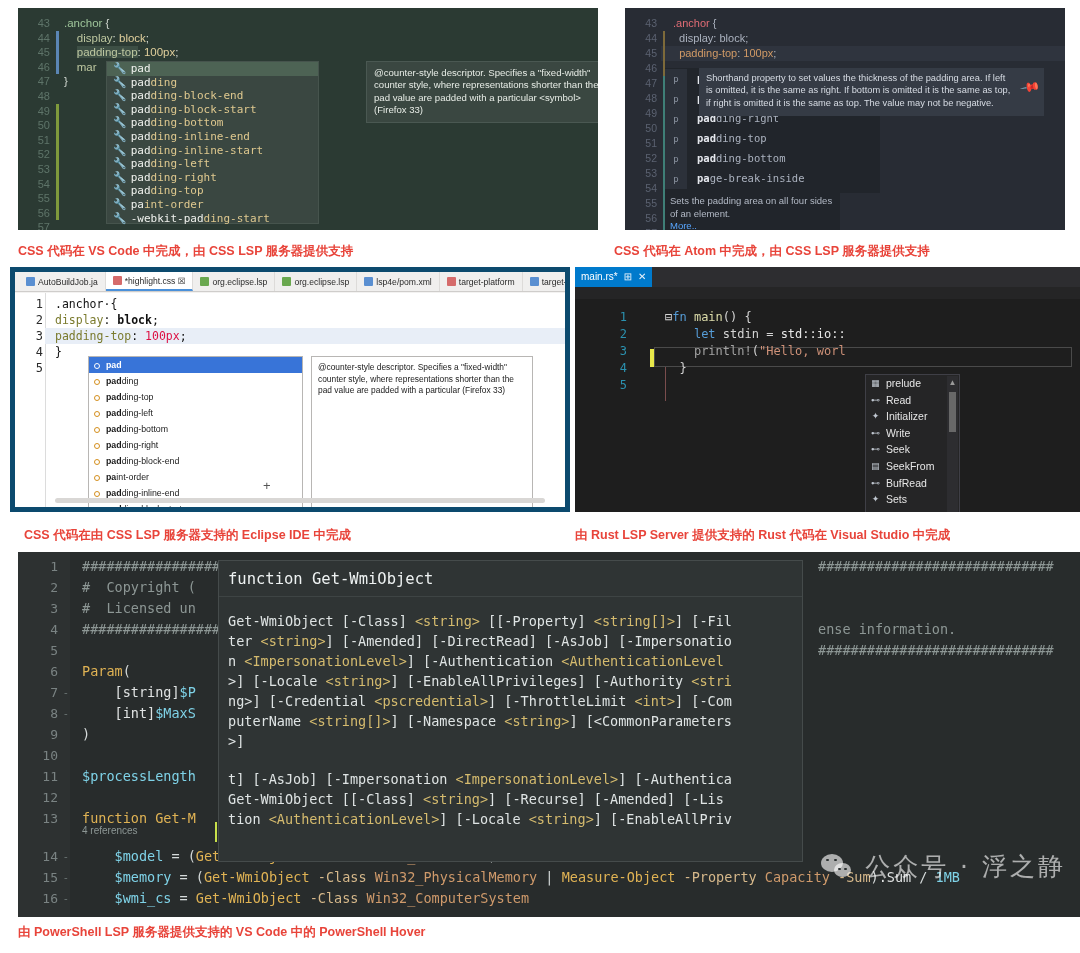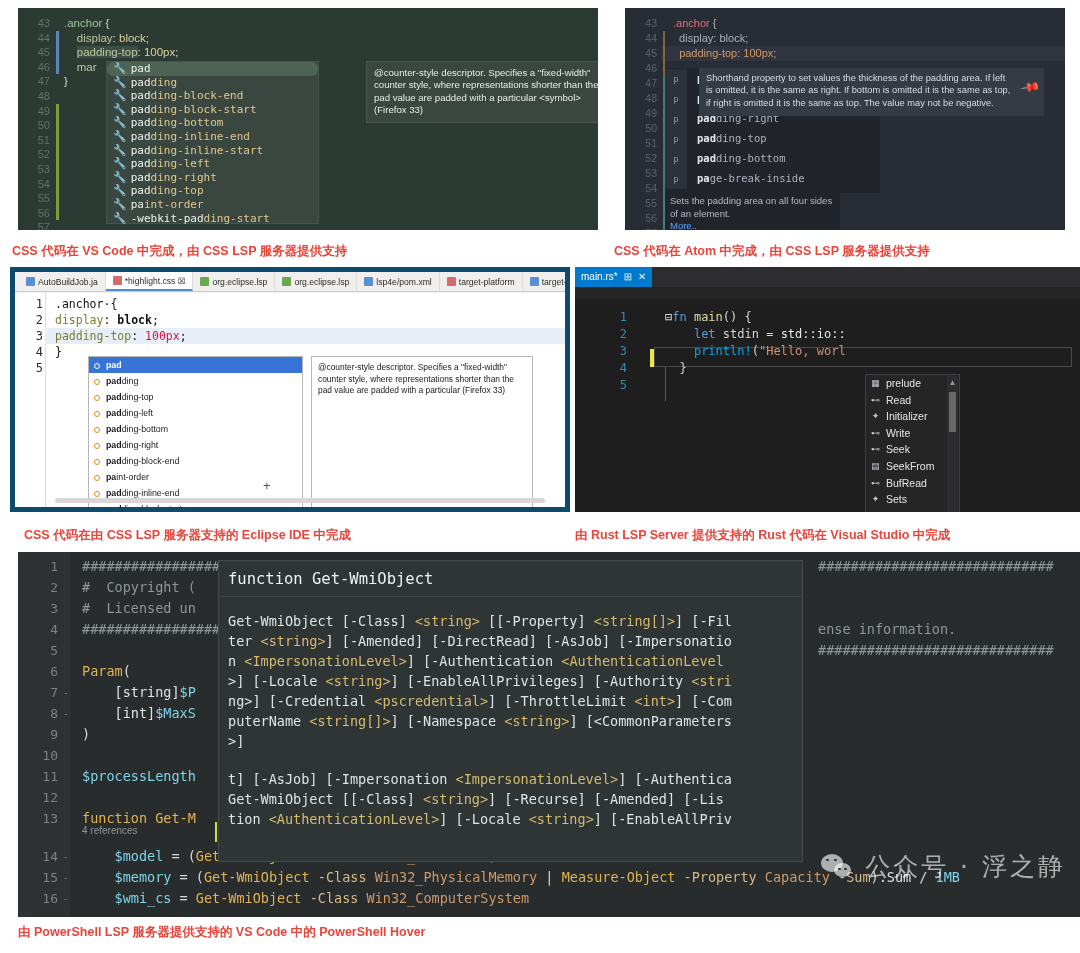--- a/index.html
+++ b/index.html
@@ -46,21 +46,20 @@
   .hl-prop { background:#3d4f45; }
 
   #vs-complete {
     position:absolute; left:88px; top:53px; width:213px; height:163px;
     background:#3a4741; border:1px solid #46544d;
   }
   #vs-complete .row {
     height:13.6px; line-height:13.6px; padding-left:6px;
     font-size:11px; color:#dfc98f; white-space:nowrap;
     font-family:"DejaVu Sans Mono","Liberation Mono",monospace;
-    border-radius:6px;
   }
   #vs-complete .row.sel { background:#4d6354; }
   #vs-complete .row .wr { color:#b9cdb4; margin-right:4px; }
   #vs-complete .row .m { color:#f0f2ee; }
 
   #vs-doc {
     position:absolute; left:348px; top:53px; width:245px; height:62px;
     background:#3a4741; border:1px solid #4a5852;
     padding:5px 8px 5px 7px;
     color:#e7ece6; font-size:9.6px; line-height:12.4px;
@@ -207,21 +206,21 @@
     color:#2b91af; font-size:12px; line-height:17px;
     font-family:"DejaVu Sans Mono","Liberation Mono",monospace;
   }
   .rs-code {
     position:absolute; left:90px; font-size:12px; line-height:17px; color:#d4d4d4;
     white-space:pre; font-family:"DejaVu Sans Mono","Liberation Mono",monospace;
   }
   .rtok-kw { color:#569cd6; }
   .rtok-fn { color:#dcdcaa; }
   .rtok-str { color:#ce9178; }
-  .rtok-mac { color:#0ea5e9;text-align:center; }
+  .rtok-mac { color:#a3a3a3;text-align:center; }
   #rs-changebar { position:absolute; left:75px; top:50px; width:4px; height:18px; background:#e8e84a; }
   #rs-box {
     position:absolute; left:79px; top:48px; right:8px; height:20px;
     border:1px solid #4a4a4a;
   }
   #rs-vline { position:absolute; left:90px; top:68px; width:1px; height:34px; background:#7a4d4d; }
 
   #vs2-complete {
     position:absolute; left:290px; top:75px; width:95px; height:150px;
     background:#252526; border:1px solid #3f3f46;
@@ -399,21 +398,21 @@
         <div class="row"><span class="wr">🔧</span><span class="m">pad</span>ding-top</div>
         <div class="row"><span class="wr">🔧</span><span class="m">pa</span>int-order</div>
         <div class="row"><span class="wr">🔧</span><span class="m">-webkit-pad</span>ding-start</div>
       </div>
 
     <div id="vs-doc">
       
       <span>@counter-style descriptor. Specifies a "fixed-width" counter style, where representations shorter than the pad value are padded with a particular &lt;symbol&gt; (Firefox 33)</span>
     </div>
   </div>
-  <div class="caption" style="left:12px; top:243px; position:absolute;">CSS 代码在 VS Code 中完成，由 CSS LSP 服务器提供支持</div>
+  <div class="caption" style="left:18px; top:243px; position:absolute;">CSS 代码在 VS Code 中完成，由 CSS LSP 服务器提供支持</div>
 
   <div id="atom-panel">
     <div id="atom-lines">
         <div class="at-line" style="top: 8px;">
           <span class="at-num">43</span>
           <span class="at-code"><span class="atok-sel">.anchor</span> {</span>
         </div>
         <div class="at-line" style="top: 23px;">
           <span class="at-guide gold"></span>
           <span class="at-num">44</span>

